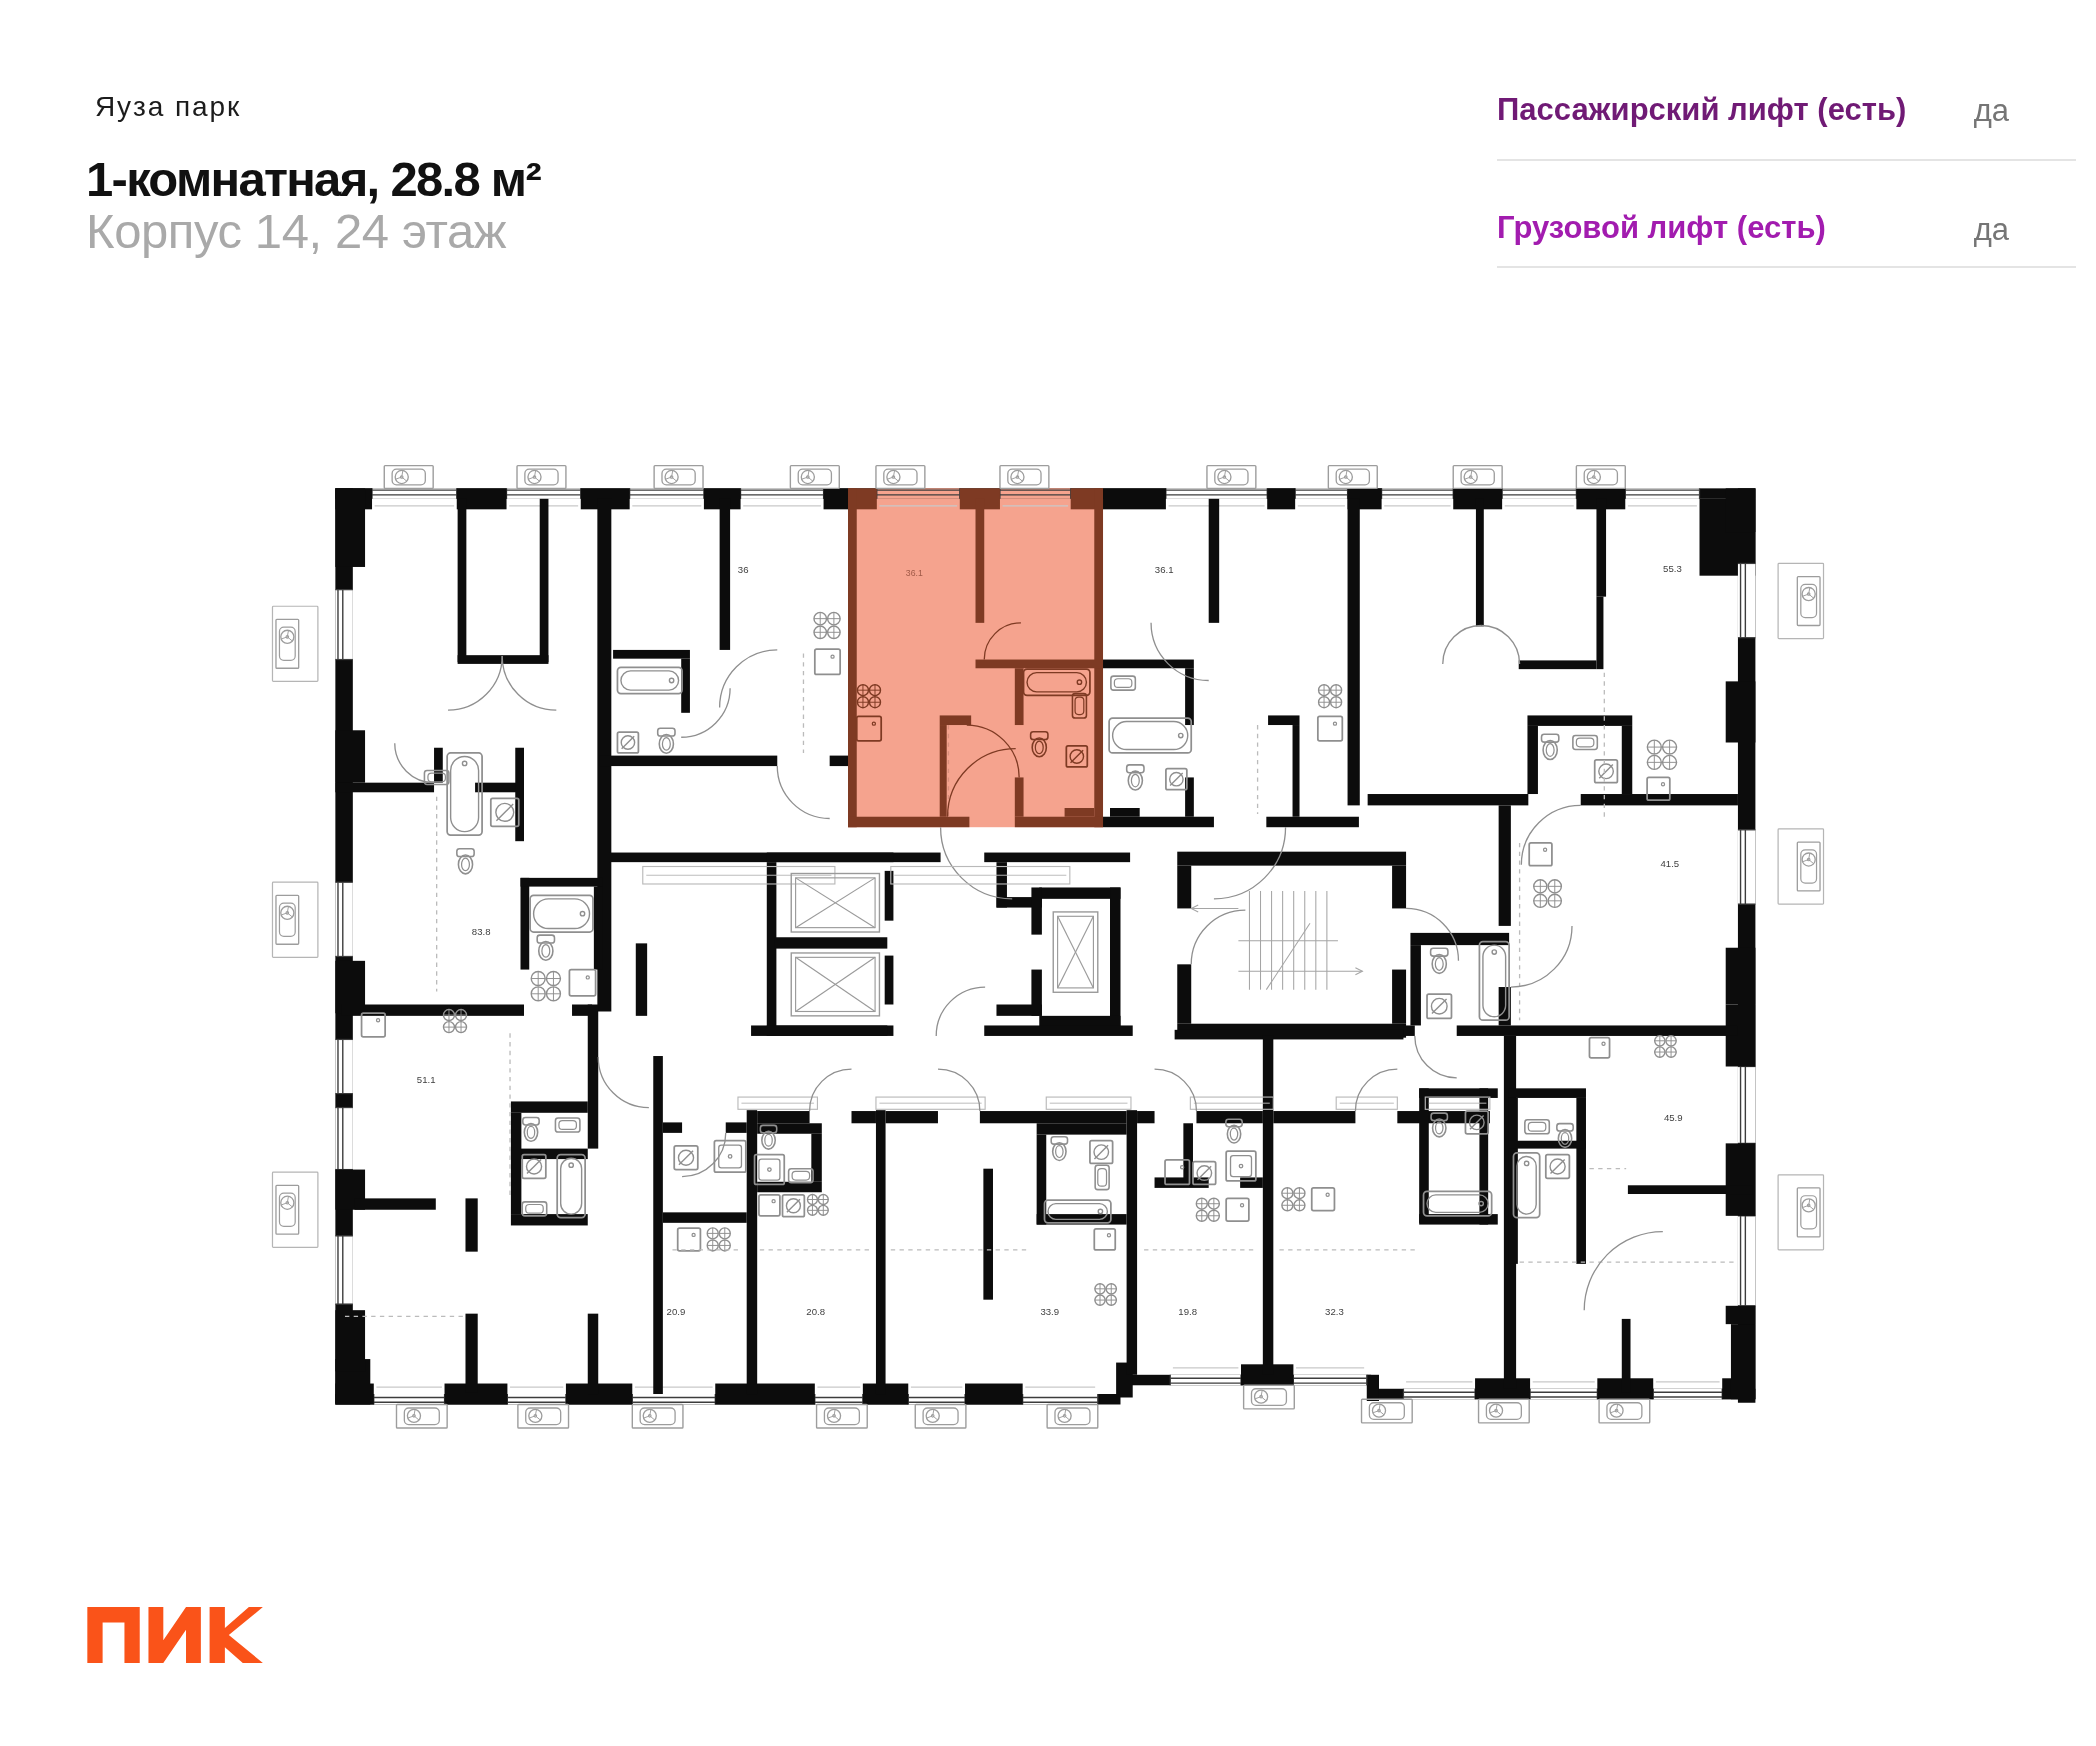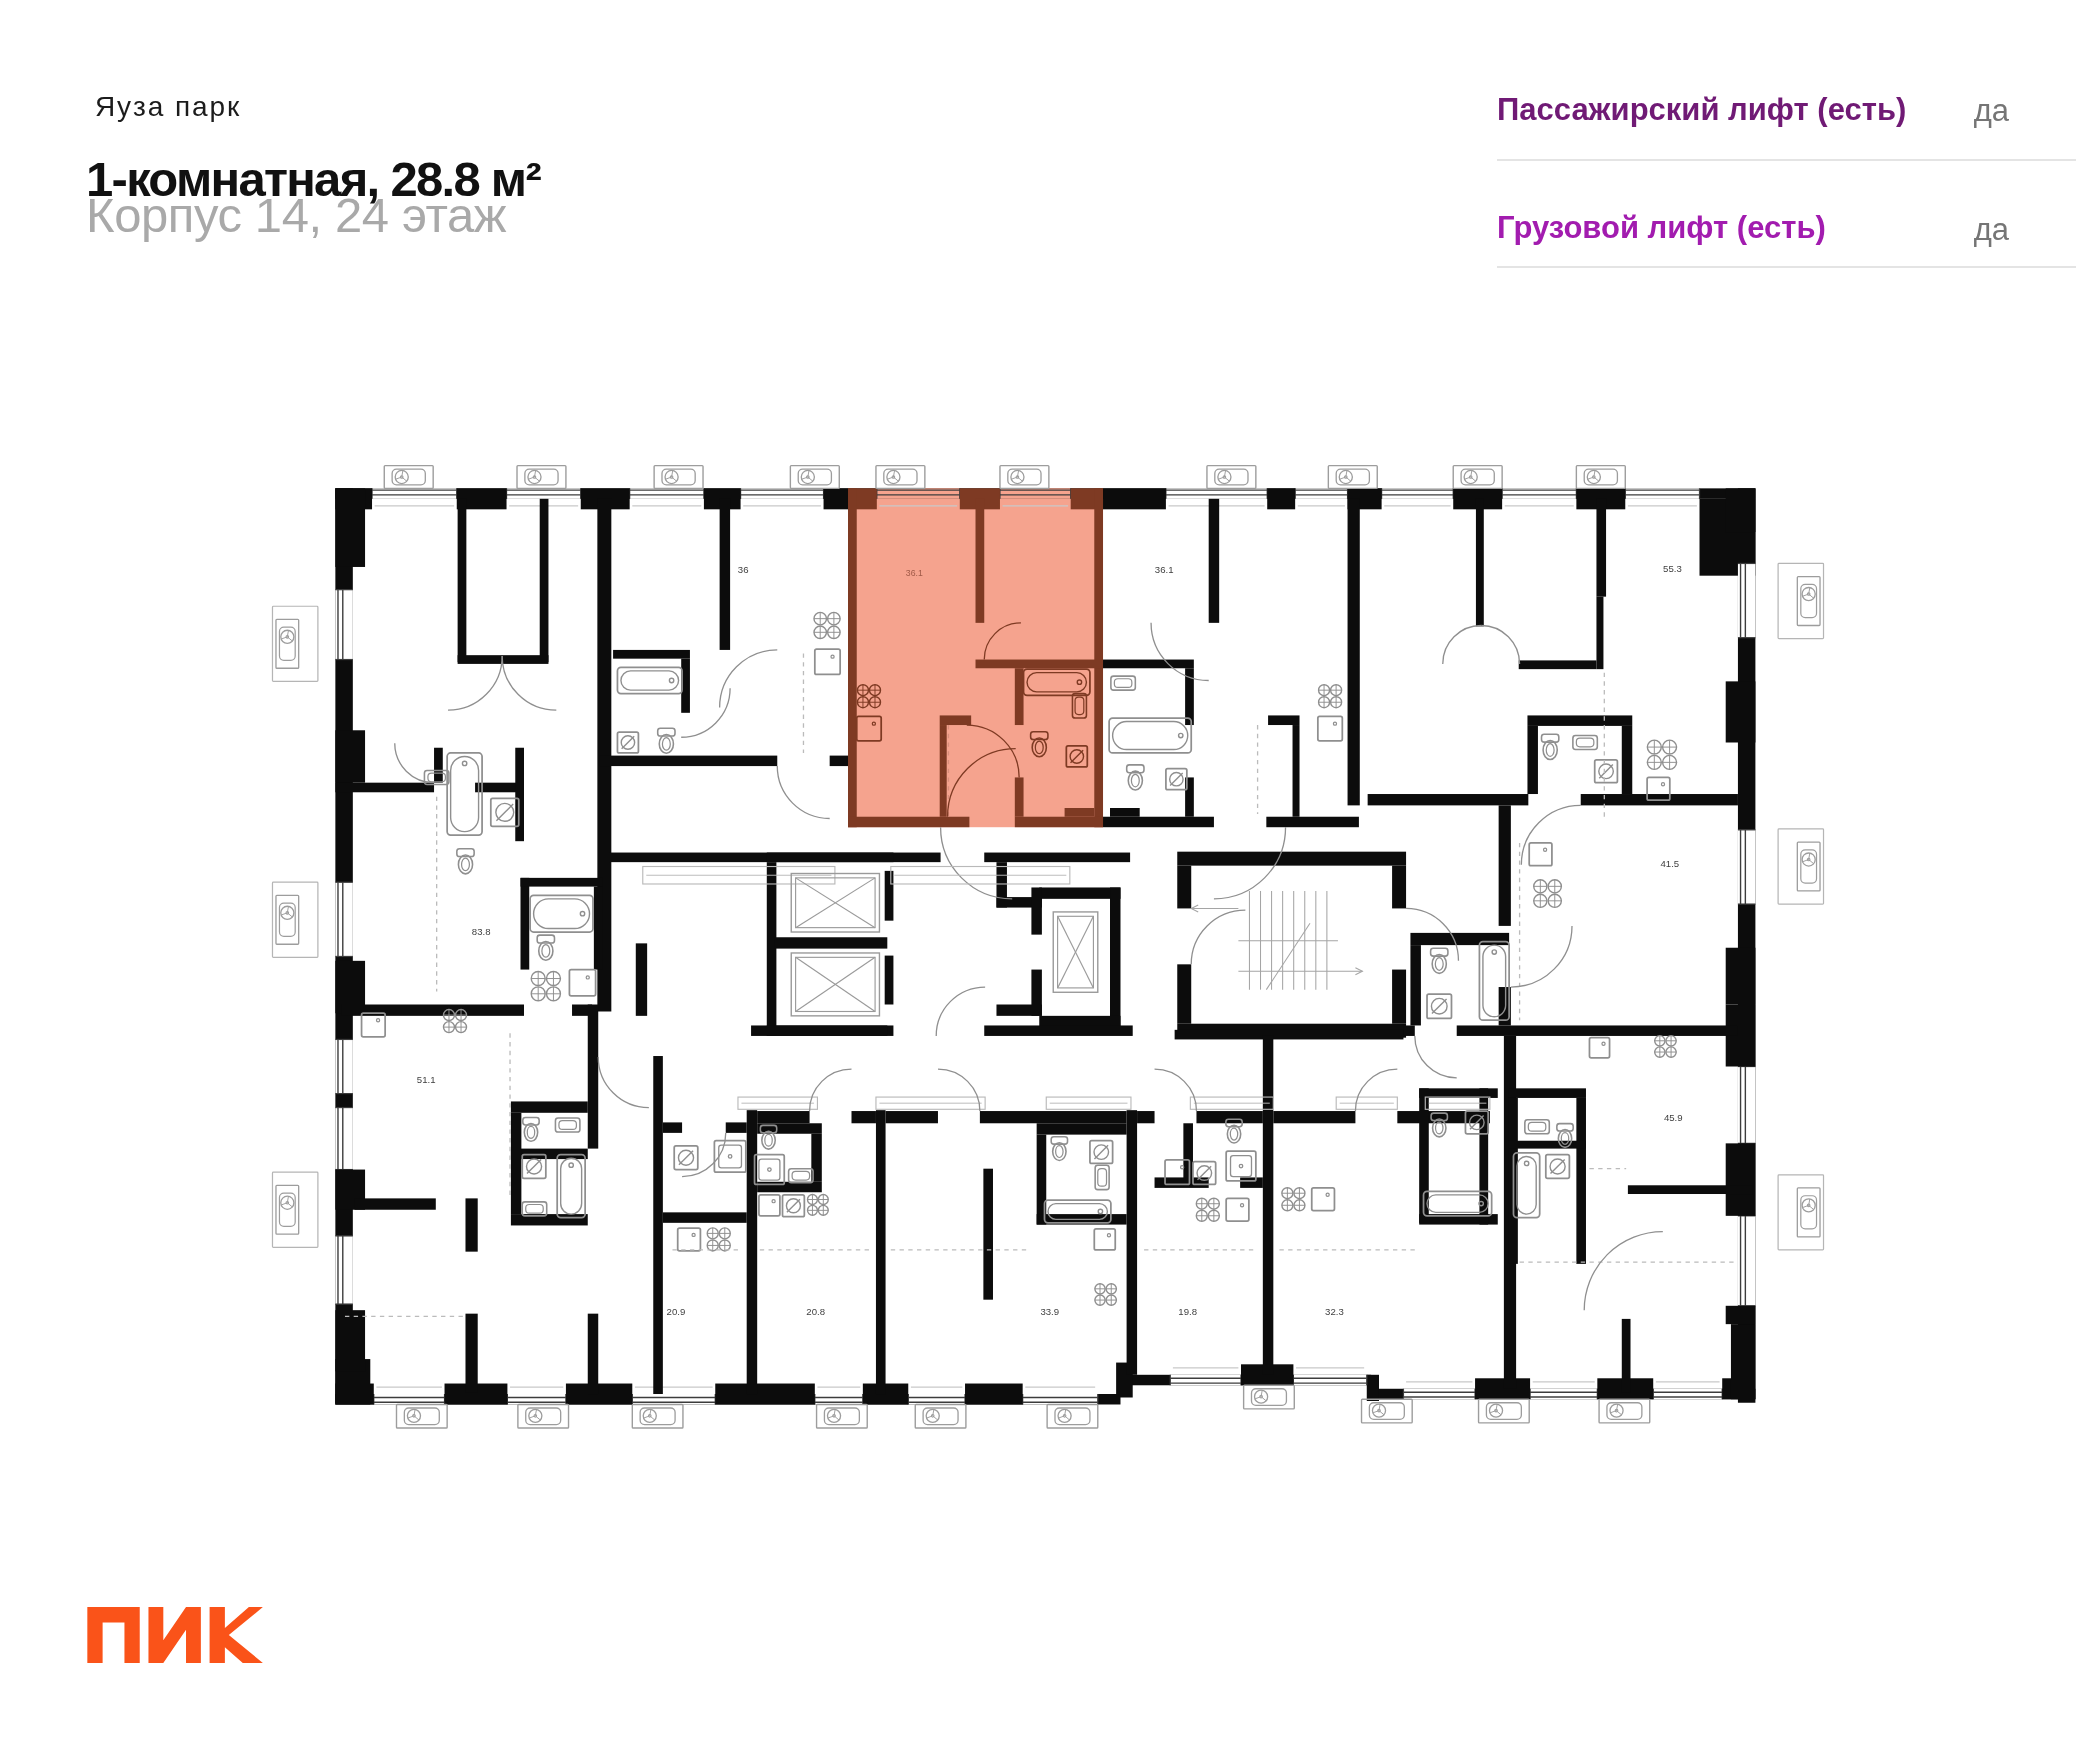--- a/index.html
+++ b/index.html
@@ -1,20 +1,20 @@
 <!DOCTYPE html>
 <html style="font-size:14px"><head><meta charset="utf-8">
 <style>
 html,body{margin:0;padding:0;background:#fff;width:2096px;height:1747px;font-family:"Liberation Sans",sans-serif;}
 .abs{position:absolute;}
 </style></head>
 <body>
 <div class="abs" style="left:87px;top:91px;font-size:28px;letter-spacing:1.9px;color:#1c1c1c;margin-left:8px;">Яуза парк</div>
 <div class="abs" style="left:86px;top:151px;font-size:49px;letter-spacing:-1.7px;font-weight:700;color:#111;">1-комнатная, 28.8 м²</div>
-<div class="abs" style="left:86px;top:187px;font-size:49px;letter-spacing:-0.4px;color:#a9a9a9;">Корпус 14, 24 этаж</div>
+<div class="abs" style="left:86px;top:203px;font-size:49px;letter-spacing:-0.4px;color:#a9a9a9;">Корпус 14, 24 этаж</div>
 <div class="abs" style="left:1497px;top:92px;font-size:31px;font-weight:700;color:#701a75;">Пассажирский лифт (есть)</div>
 <div class="abs" style="left:1869px;top:93px;width:140px;text-align:right;font-size:31px;color:#757575;">да</div>
 <div class="abs" style="left:1497px;top:159px;width:579px;height:1.7px;background:#e4e4e4;"></div>
 <div class="abs" style="left:1497px;top:210px;font-size:31px;font-weight:700;color:#a21caf;">Грузовой лифт (есть)</div>
 <div class="abs" style="left:1869px;top:212px;width:140px;text-align:right;font-size:31px;color:#757575;">да</div>
 <div class="abs" style="left:1497px;top:266px;width:579px;height:1.7px;background:#e4e4e4;"></div>
 <svg class="abs" style="left:0;top:0;" width="2096" height="1747" viewBox="0 0 2400 2000">
 <rect x="971" y="559" width="292" height="388" fill="#f5a38e"></rect>
 <rect x="384" y="559" width="1626" height="12" fill="#0c0c0c"></rect>
 <rect x="384" y="1596" width="899" height="12" fill="#0c0c0c"></rect>

